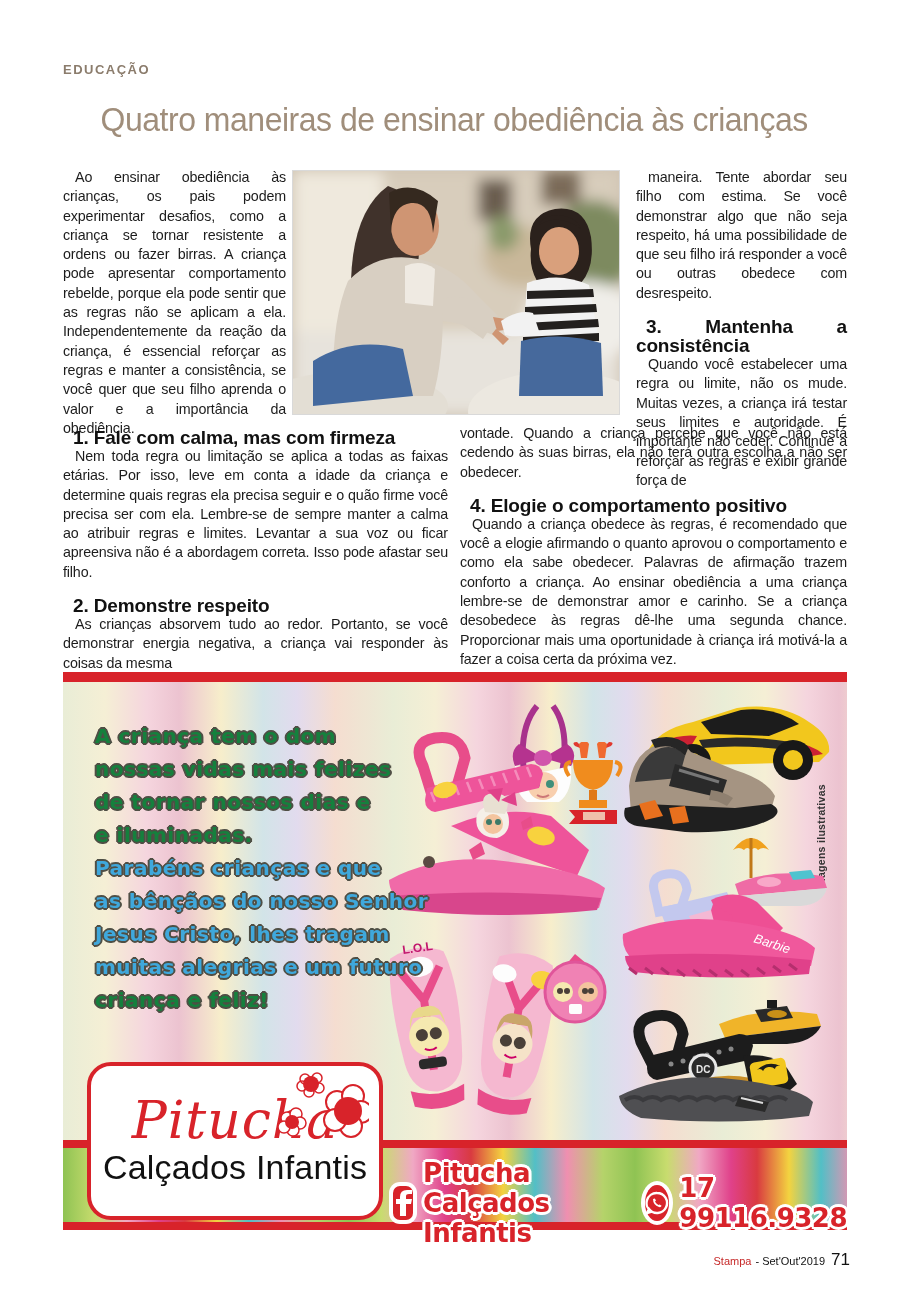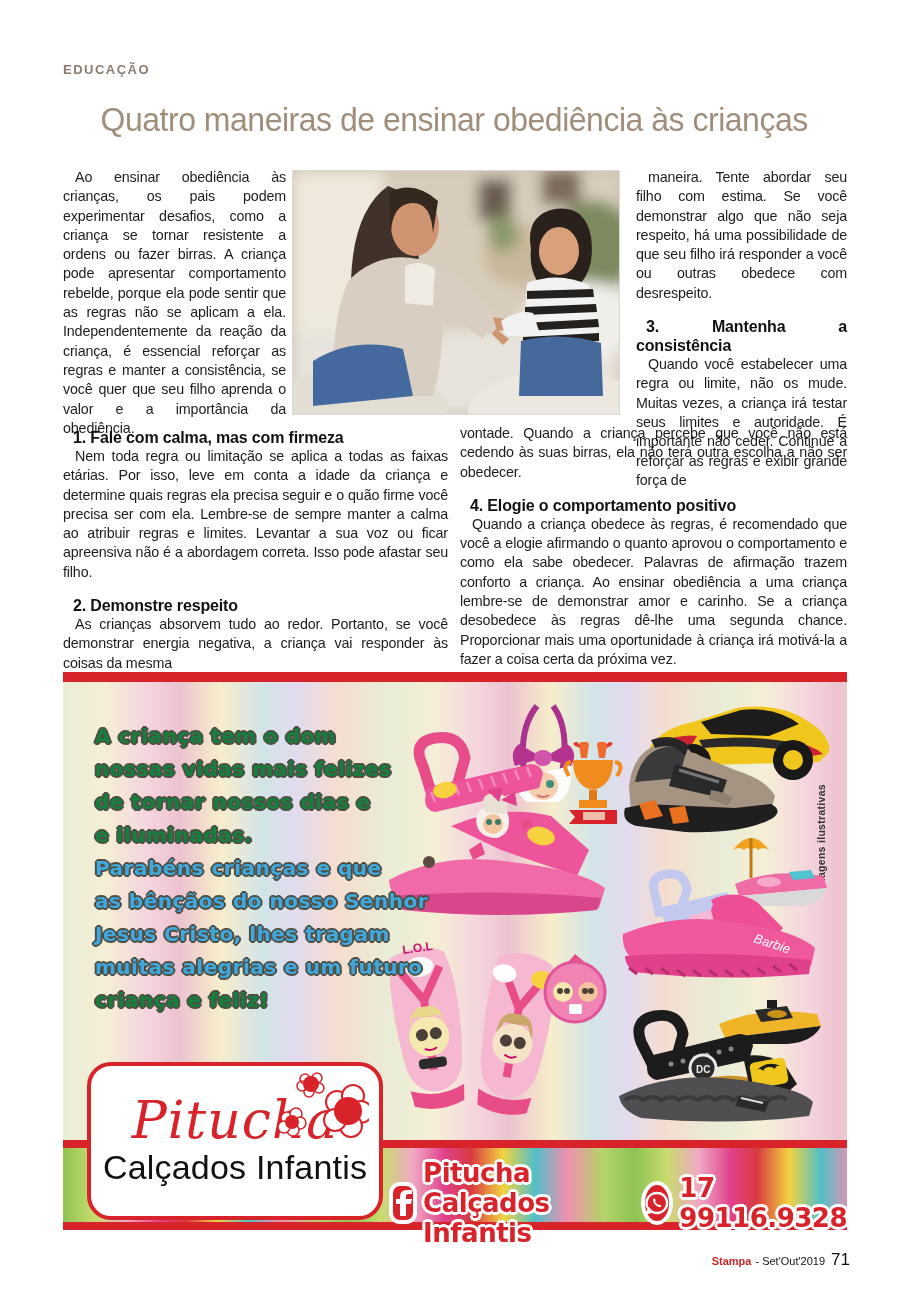--- a/index.html
+++ b/index.html
@@ -7,21 +7,21 @@
         font-family:"Liberation Sans",sans-serif;padding-left:38px;}
   .kicker{position:absolute;left:63px;top:62px;font-size:13px;font-weight:700;
           letter-spacing:1.5px;color:#8b7c6c;}
   .title-wrap{position:absolute;left:0;top:100px;width:909px;text-align:center;}
   .title{display:inline-block;font-size:34px;font-weight:400;color:#a08e7b;
          transform:scaleX(.94);transform-origin:center;letter-spacing:-.5px;}
   
   .tx{position:absolute;font-size:14.3px;line-height:19.3px;color:#1c1c1c;
       text-align:justify;letter-spacing:-.15px;}
   .tx p{margin:0;text-indent:12px;}
-  .tx h3{margin:14px 0 0 0;font-size:16px;line-height:19px;text-indent:10px;
+  .tx h3{margin:14px 0 0 0;font-size:19px;line-height:19px;text-indent:10px;
          font-weight:700;color:#111;}
   .tx h3 + p{margin-top:0;}
   .photo{position:absolute;left:292px;top:170px;width:326px;height:243px;
          border:1px solid #d9d9d9;background:#cfc3b2;}
   
   .ad{position:absolute;left:63px;top:672px;width:784px;height:558px;}
   .ad-stripes{position:absolute;left:0;top:10px;width:100%;height:458px;
     background:repeating-linear-gradient(90deg,#e9edd6 0,#f5efd5 42px,#f5d5de 84px,
       #ecc3d0 116px,#f7eecb 158px,#d2e4e8 200px,#e2dbee 234px,#f5ddd0 272px,#e9edd6 330px);}
   .ad-band{position:absolute;left:0;top:476px;width:100%;height:74px;
@@ -54,21 +54,21 @@
           display:flex;align-items:center;justify-content:center;}
   .wa-ico{width:36px;height:36px;background:#d8232a;border-radius:50%;box-shadow:0 0 0 4px #fff;
           display:flex;align-items:center;justify-content:center;}
   .c-text{font-size:26px;font-weight:700;color:#d8232a;letter-spacing:-.5px;
      font-family:"DejaVu Sans",sans-serif;
      text-shadow:-3px 0 0 #fff,3px 0 0 #fff,0 -3px 0 #fff,0 3px 0 #fff,
                  -2px -2px 0 #fff,2px 2px 0 #fff,2px -2px 0 #fff,-2px 2px 0 #fff;}
   
   .footer{position:absolute;right:63px;top:1250px;font-size:11px;color:#111;
           display:flex;align-items:baseline;gap:4px;}
-  .f-mag{color:#c62828;font-weight:700;}
+  .f-mag{color:#c62828;font-weight:400;}
   .f-num{font-size:17px;font-weight:400;margin-left:2px;}
 </style>
 </head>
 <body>
 
 <div class="page">
 
   <div class="kicker">EDUCAÇÃO</div>
 
   <div class="title-wrap">

